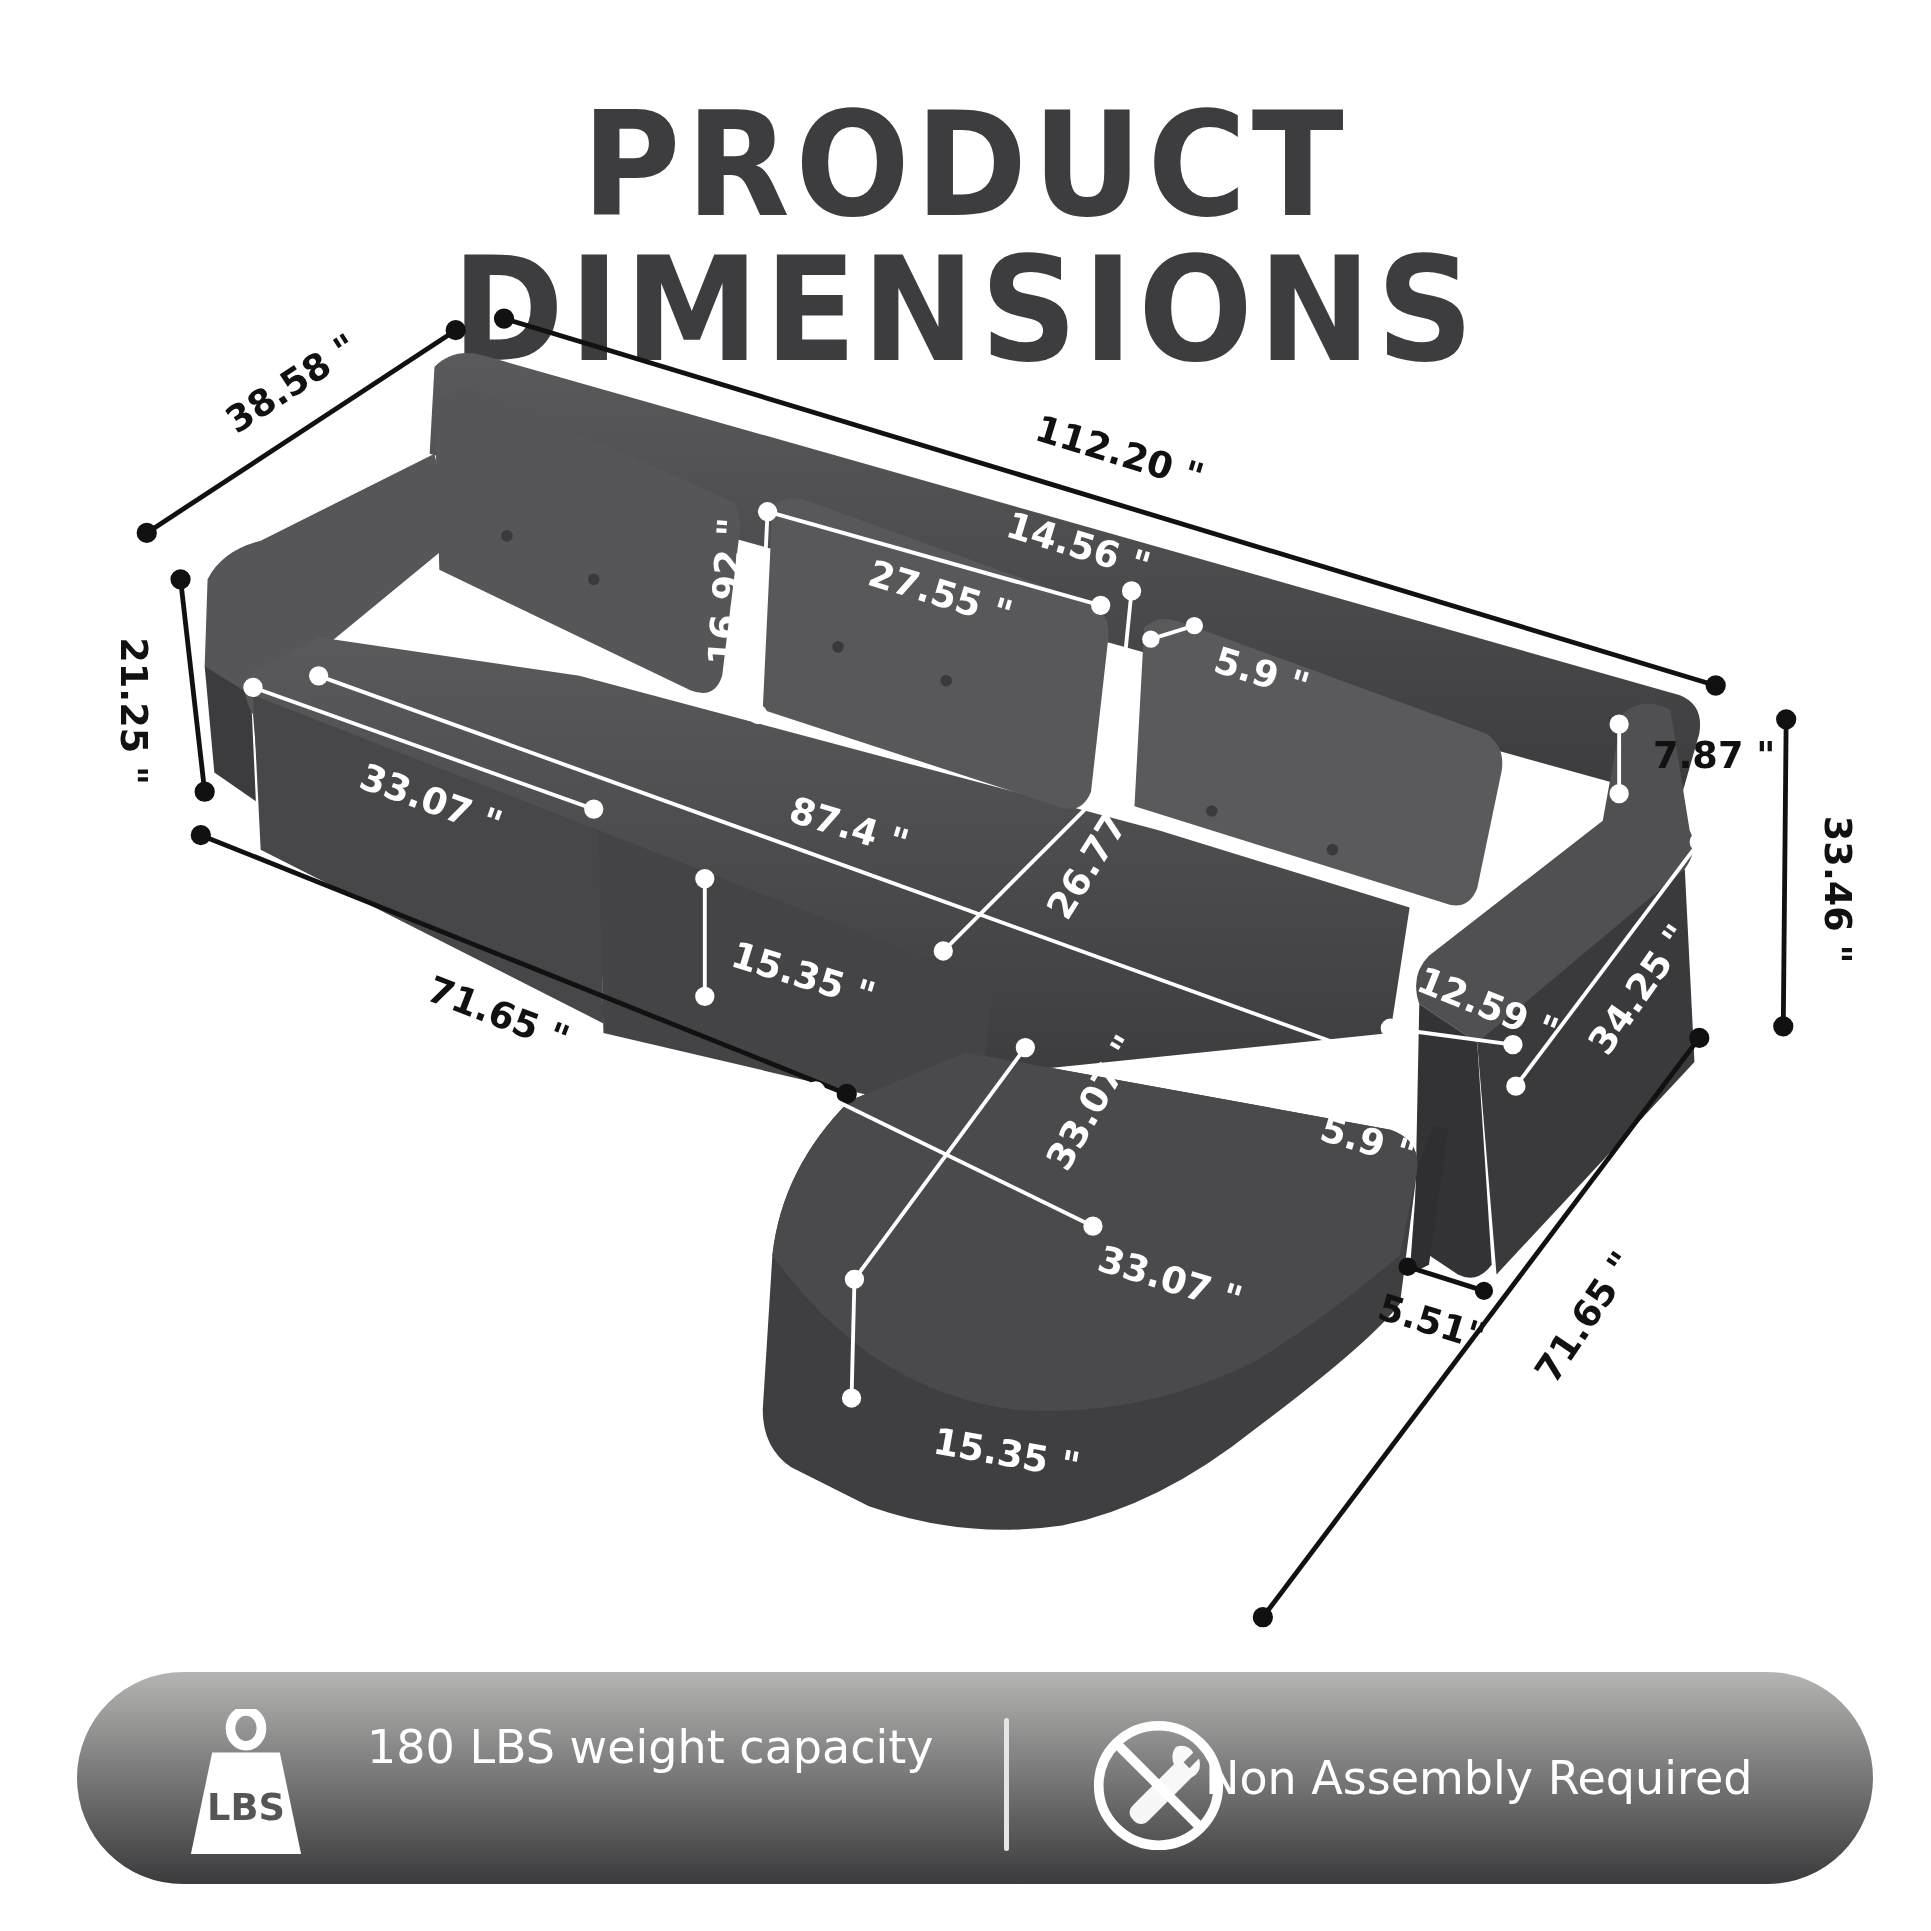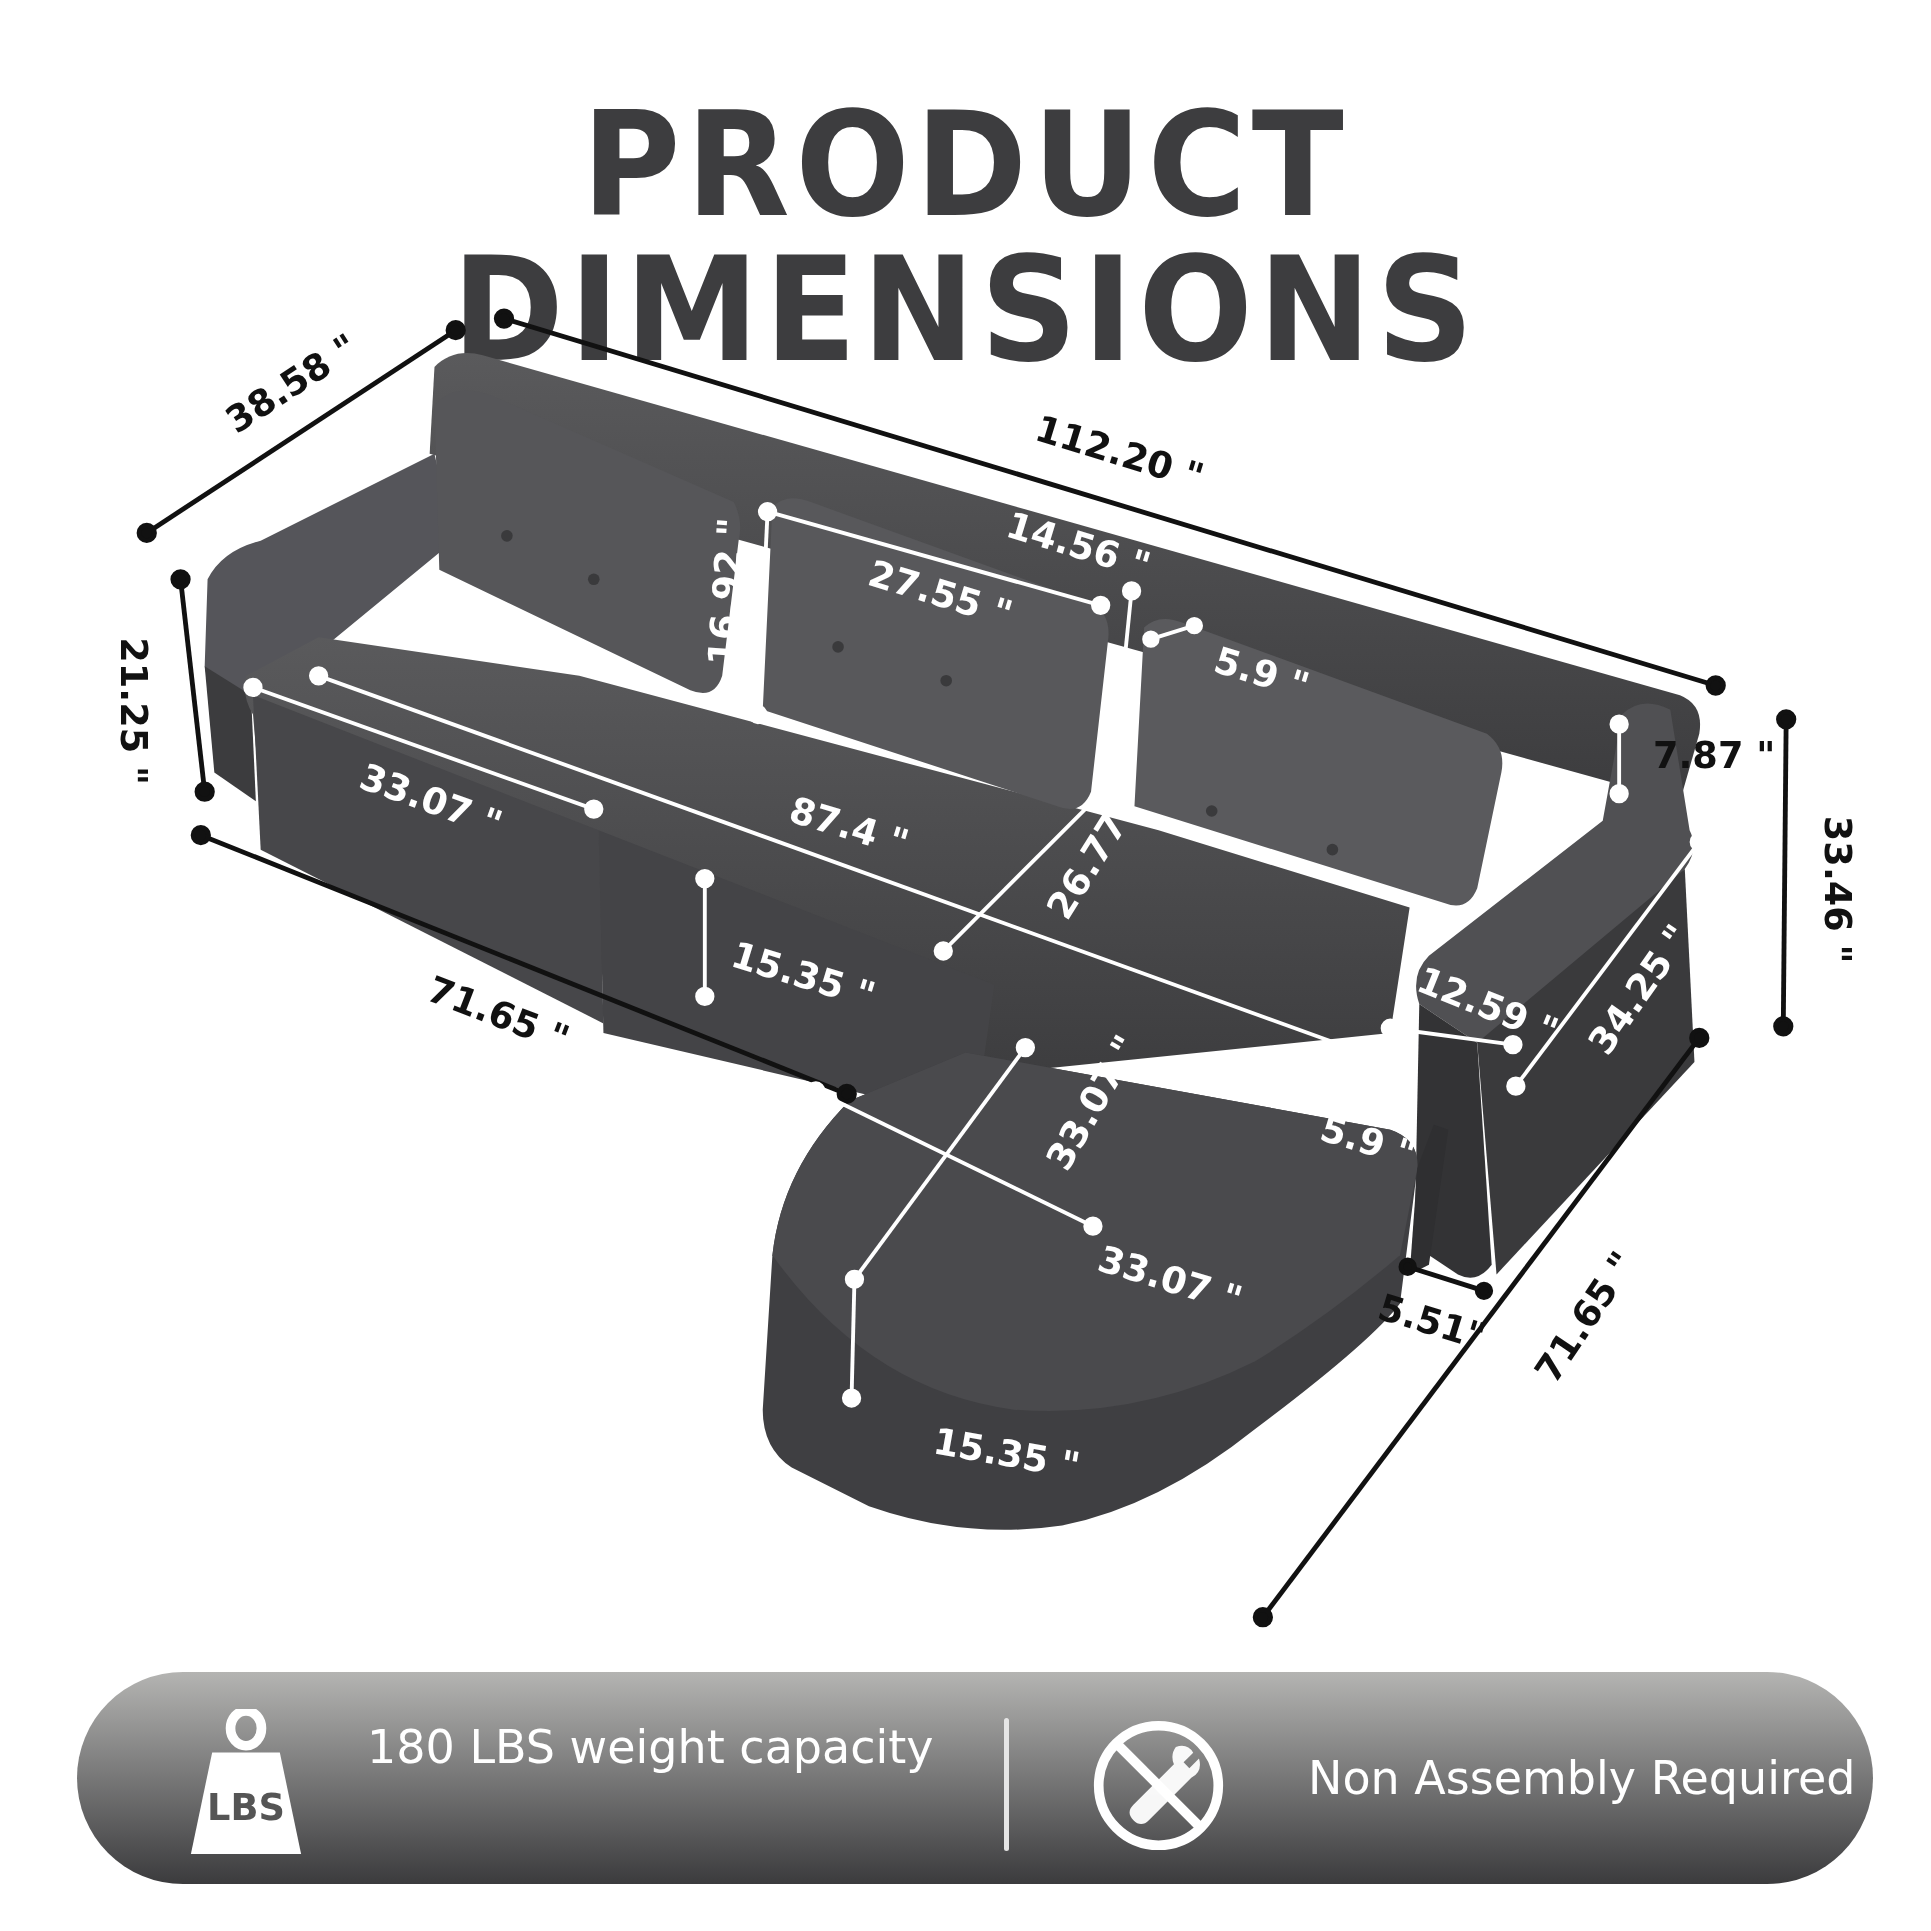--- a/index.html
+++ b/index.html
@@ -9,21 +9,21 @@
            font-family: "DejaVu Sans", sans-serif; font-weight: bold; font-size: 145px;
            color: #3d3d3f; letter-spacing: 5.8px; transform: scaleX(0.93); transform-origin: center;
            word-spacing: 39px; line-height: 1; }
   #diagram { position: absolute; left: 0; top: 0; width: 1931px; height: 1931px; }
   .dim-dark { font-family: "DejaVu Sans", sans-serif; font-weight: bold; font-size: 38px; fill: #111; }
   .dim-light { font-family: "DejaVu Sans", sans-serif; font-weight: bold; font-size: 38px; fill: #ffffff; }
   .banner { position: absolute; left: 77px; top: 1672px; width: 1796px; height: 212px;
             border-radius: 106px; background: linear-gradient(to bottom, #b4b4b2 0%, #7d7d7d 45%, #3b3b3d 100%); }
   .banner .txt { position: absolute; color: #ffffff; font-family: "DejaVu Sans", sans-serif; font-size: 46px; line-height: 1.3; }
   .banner .left-txt { left: 290px; top: 46px; }
-  .banner .right-txt { left: 1231px; top: 77px; }
+  .banner .right-txt { left: 1128px; top: 77px; }
   .banner .divider { position: absolute; left: 927px; top: 46px; width: 4.8px; height: 133px; background: #e6e6e6; border-radius: 2.9px; }
   .banner .lbs-icon { position: absolute; left: 106px; top: 37px; width: 126px; height: 145px; }
   .banner .noasm-icon { position: absolute; left: 1014px; top: 46px; width: 135px; height: 135px; }
 </style>
 </head>
 <body>
 
 <div class="title">PRODUCT  DIMENSIONS</div>
 
 <svg id="diagram" viewBox="0 0 2000 2000" xmlns="http://www.w3.org/2000/svg">

